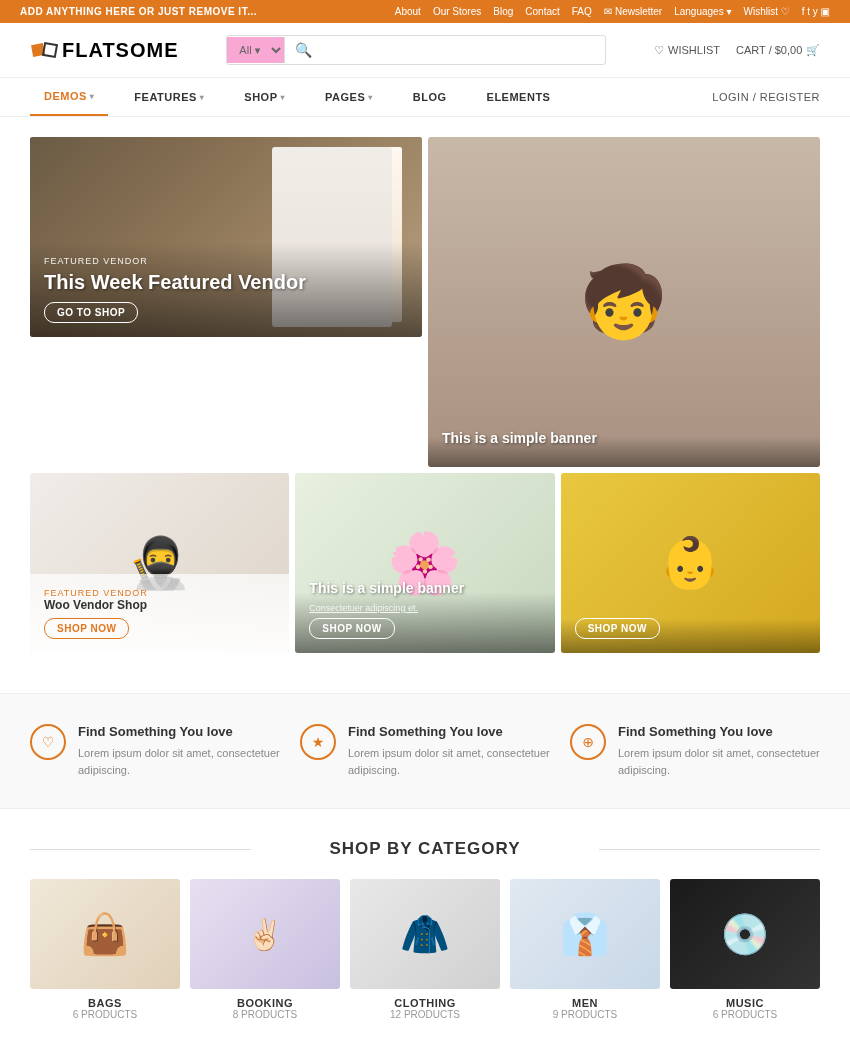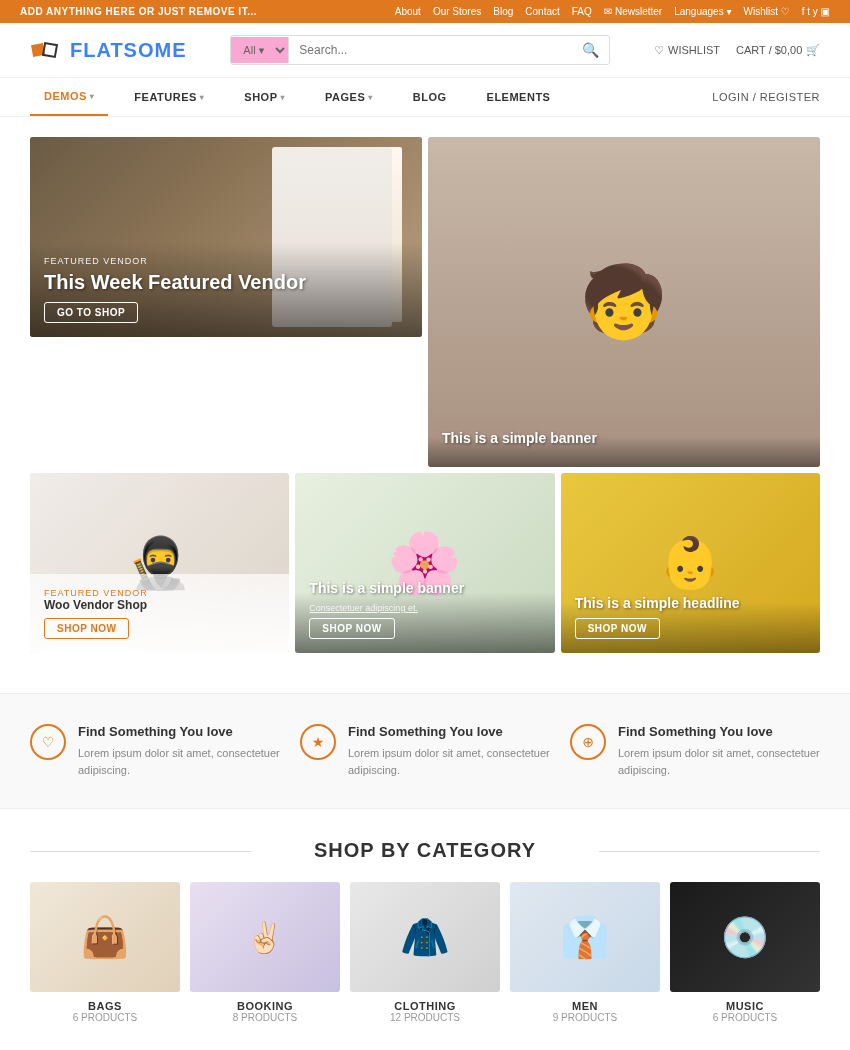--- a/index.html
+++ b/index.html
@@ -25,24 +25,24 @@
       background: white;
       padding: 12px 30px;
       display: flex;
       align-items: center;
       justify-content: space-between;
       border-bottom: 1px solid #eee;
     }
     .logo {
       display: flex;
       align-items: center;
-      gap: 12px;
+      gap: 4px;
       font-size: 20px;
       font-weight: bold;
-      color: #3b82f6;
+      color: #000000;
       letter-spacing: 1px;
     }
     .logo-icon {
       width: 28px;
       height: 28px;
     }
     .search-bar {
       display: flex;
       align-items: center;
       border: 1px solid #ddd;
@@ -191,21 +191,21 @@
       line-height: 1.2;
       margin-bottom: 6px;
       text-shadow: 1px 1px 3px rgba(0,0,0,0.5);
     }
     .shop-now-btn {
       display: inline-block;
       border: 1px solid white;
       color: white;
       padding: 4px 12px;
       font-size: 10px;
-      border-radius: 3px;
+      border-radius: 10px;
       cursor: pointer;
       font-weight: bold;
       text-transform: uppercase;
       letter-spacing: 0.5px;
     }
 
     
     .hero-main-bg {
       width: 100%;
       height: 100%;
@@ -275,21 +275,21 @@
       line-height: 1.5;
     }
 
     
     .section {
       padding: 30px;
       background: white;
     }
     .section-title {
       text-align: center;
-      font-size: 20px;
+      font-size: 17px;
       font-weight: bold;
       color: #333;
       text-transform: uppercase;
       letter-spacing: 1px;
       margin-bottom: 20px;
       position: relative;
     }
     .section-title::before, .section-title::after {
       content: '';
       position: absolute;
@@ -400,21 +400,20 @@
       <rect x="2" y="8" width="12" height="12" fill="#E07820" transform="rotate(-10 8 14)"></rect>
       <rect x="14" y="8" width="12" height="12" fill="none" stroke="#333" stroke-width="2" transform="rotate(10 20 14)"></rect>
     </svg>
     <span>FLATSOME</span>
   </div>
 
   <div class="search-bar">
     <select class="search-select">
       <option>All ▾</option>
     </select>
-    <input class="search-input" type="text" placeholder="Search..." style="">
     <button class="search-btn">
       <span>🔍</span>
     </button>
   </div>
 
   <div class="header-right">
     <div class="wishlist-btn">
       <span>♡</span>
       <span>WISHLIST</span>
     </div>
@@ -477,21 +476,20 @@
       <div class="banner-overlay" style="background:linear-gradient(0deg,rgba(0,0,0,0.5) 0%,transparent 70%);">
         <div class="banner-title-sm">This is a simple banner</div>
         <div style="font-size:9px;color:rgba(255,255,255,0.85);margin-bottom:5px;text-decoration:underline;">Consectetuer adipiscing et.</div>
         <div class="shop-now-btn">SHOP NOW</div>
       </div>
     </div>
 
     <div class="banner-small banner-sm3" style="background:linear-gradient(135deg,#e8c840 0%,#d4a820 100%);">
       <div style="position:absolute;top:0;left:0;right:0;bottom:0;display:flex;align-items:center;justify-content:center;font-size:50px;">👶</div>
       <div class="banner-overlay" style="background:linear-gradient(0deg,rgba(0,0,0,0.4) 0%,transparent 70%);">
-        <div class="banner-title-sm">This is a simple headline</div>
         <div class="shop-now-btn">SHOP NOW</div>
       </div>
     </div>
   </div>
 
 </div>
 
 <div class="features">
   <div class="feature-item">
     <div class="feature-icon">♡</div>

